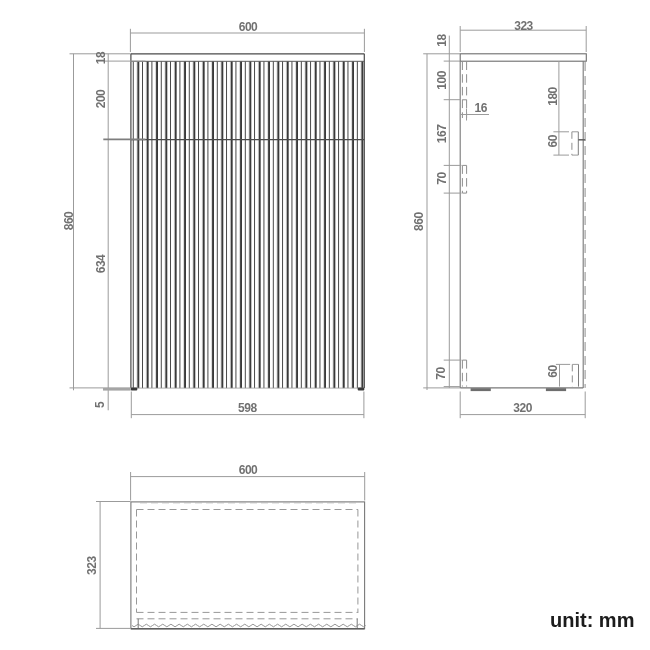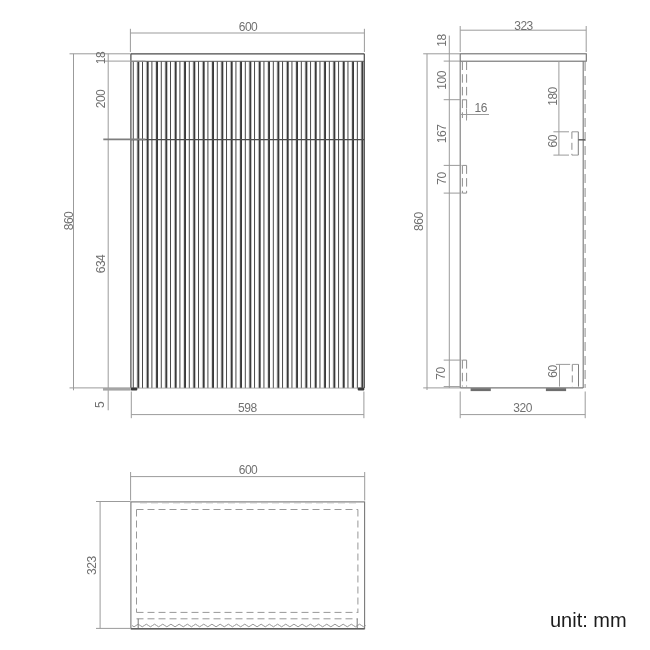--- a/index.html
+++ b/index.html
@@ -1,16 +1,16 @@
 <!DOCTYPE html>
 <html><head>
 <meta charset="utf-8">
 <style>
   html,body{margin:0;padding:0;background:#ffffff;}
-  .wrap{width:650px;height:650px;position:relative;font-family:"Liberation Sans",sans-serif;}
+  .wrap{width:650px;height:650px;position:relative;font-family:"Liberation Sans",sans-serif;font-weight:bold;}
   svg{display:block;}
 </style>
 </head>
 <body>
 <div class="wrap">
 <svg width="650" height="650" viewBox="0 0 650 650" xmlns="http://www.w3.org/2000/svg">
   <defs>
     <linearGradient id="gb" x1="0" y1="0" x2="1" y2="0">
       <stop offset="0" stop-color="#ffffff"></stop>
       <stop offset="0.8" stop-color="#bebebe"></stop>

